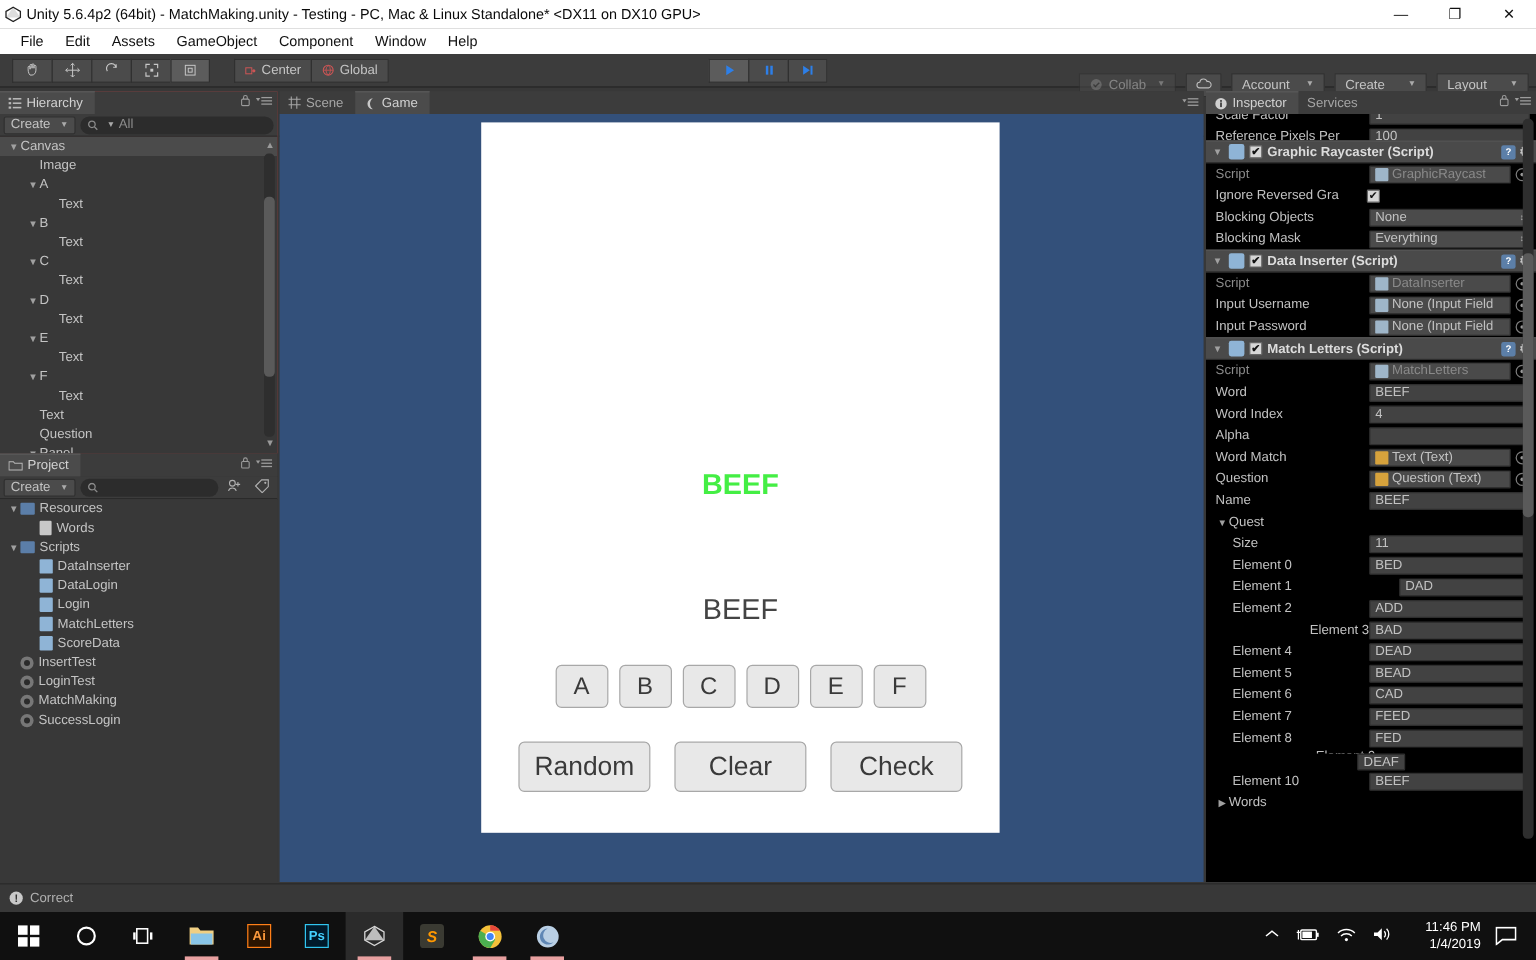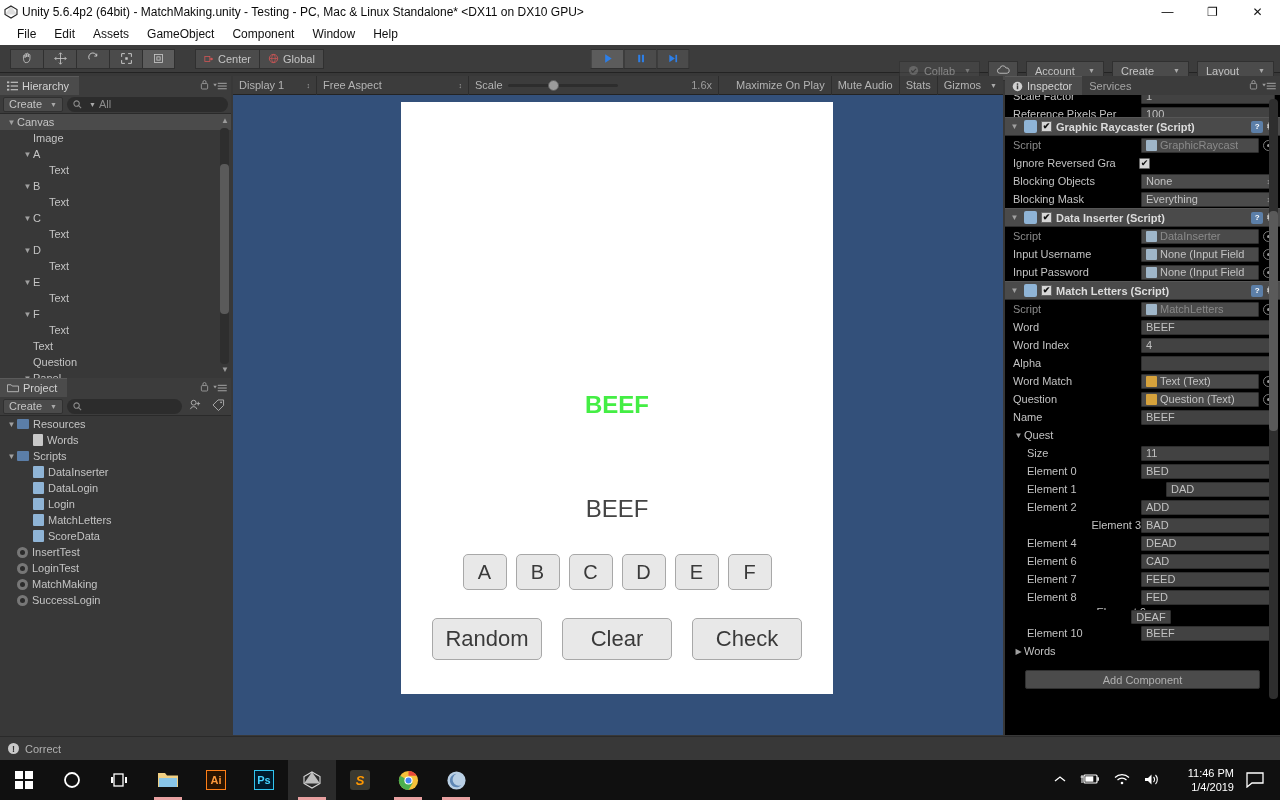--- a/index.html
+++ b/index.html
@@ -529,20 +529,44 @@
             <span style="display: inline-block; width: 0px;"></span>
             <span class="arrow"></span>
             <span class="iconscene"></span>
             <span>SuccessLogin</span>
           </div>
         </div>
     </div>
   </div>
 
   <div id="gamepanel">
+    <div class="panel-tabbar">
+      <div class="ptab">
+        <svg width="11" height="11" viewBox="0 0 12 12">
+            <path d="M3 0.5 V11.5 M8 0.5 V11.5 M0.5 3 H11.5 M0.5 8 H11.5" stroke="#a5a5a5" stroke-width="1"></path>
+          </svg>
+        <span>Scene</span>
+      </div>
+      <div class="ptab sel">
+        <svg width="11" height="11" viewBox="0 0 12 12">
+            <path d="M8.5 1 a5 5 0 100 10 a6 6 0 010-10" fill="#c8c8c8"></path>
+          </svg>
+        <span>Game</span>
+      </div>
+      <div class="tabright">
+        <span>
+          <svg width="14" height="9" viewBox="0 0 15 10">
+              <polygon points="0,3 4,3 2,6" fill="#9c9c9c"></polygon>
+              <rect x="5" y="2" width="10" height="1.2" fill="#9c9c9c"></rect>
+              <rect x="5" y="5" width="10" height="1.2" fill="#9c9c9c"></rect>
+              <rect x="5" y="8" width="10" height="1.2" fill="#9c9c9c"></rect>
+            </svg>
+        </span>
+      </div>
+    </div>
     <div class="gametoolbar">
       <div class="gseg" style="width:84px;justify-content:space-between;">
         <span>Display 1</span>
         <span class="dropcap">↕</span>
       </div>
       <div class="gseg" style="width:152px;justify-content:space-between;">
         <span>Free Aspect</span>
         <span class="dropcap">↕</span>
       </div>
       <div class="gseg" style="width:250px;">
@@ -799,20 +823,26 @@
               <span style="overflow: hidden; white-space: nowrap;">BAD</span>
             </div>
           </div>
           <div class="irow" style="padding-left: 22px;">
             <div class="ilabel" style="width: 114px;">Element 4</div>
             <div class="ifield">
               <span style="overflow: hidden; white-space: nowrap;">DEAD</span>
             </div>
           </div>
           <div class="irow" style="padding-left: 22px;">
+            <div class="ilabel" style="width: 114px;">Element 5</div>
+            <div class="ifield">
+              <span style="overflow: hidden; white-space: nowrap;">BEAD</span>
+            </div>
+          </div>
+          <div class="irow" style="padding-left: 22px;">
             <div class="ilabel" style="width: 114px;">Element 6</div>
             <div class="ifield">
               <span style="overflow: hidden; white-space: nowrap;">CAD</span>
             </div>
           </div>
           <div class="irow" style="padding-left: 22px;">
             <div class="ilabel" style="width: 114px;">Element 7</div>
             <div class="ifield">
               <span style="overflow: hidden; white-space: nowrap;">FEED</span>
             </div>
@@ -832,21 +862,20 @@
           <div class="irow" style="padding-left: 22px;">
             <div class="ilabel" style="width: 114px;">Element 10</div>
             <div class="ifield">
               <span style="overflow: hidden; white-space: nowrap;">BEEF</span>
             </div>
           </div>
           <div class="irow">
             <span class="arrow">▶</span>
             <span>Words</span>
           </div>
-          <div class="addcomp">Add Component</div>
         </div>
       <div class="vscroll" style="top:4px; height:600px; right:2px;">
         <div class="vthumb" style="top:112px; height:220px;"></div>
       </div>
     </div>
   </div>
 
   <div id="statusbar">
     <span class="statusicon">!</span>
     <span style="color:#b0b0b0;">Correct</span>

